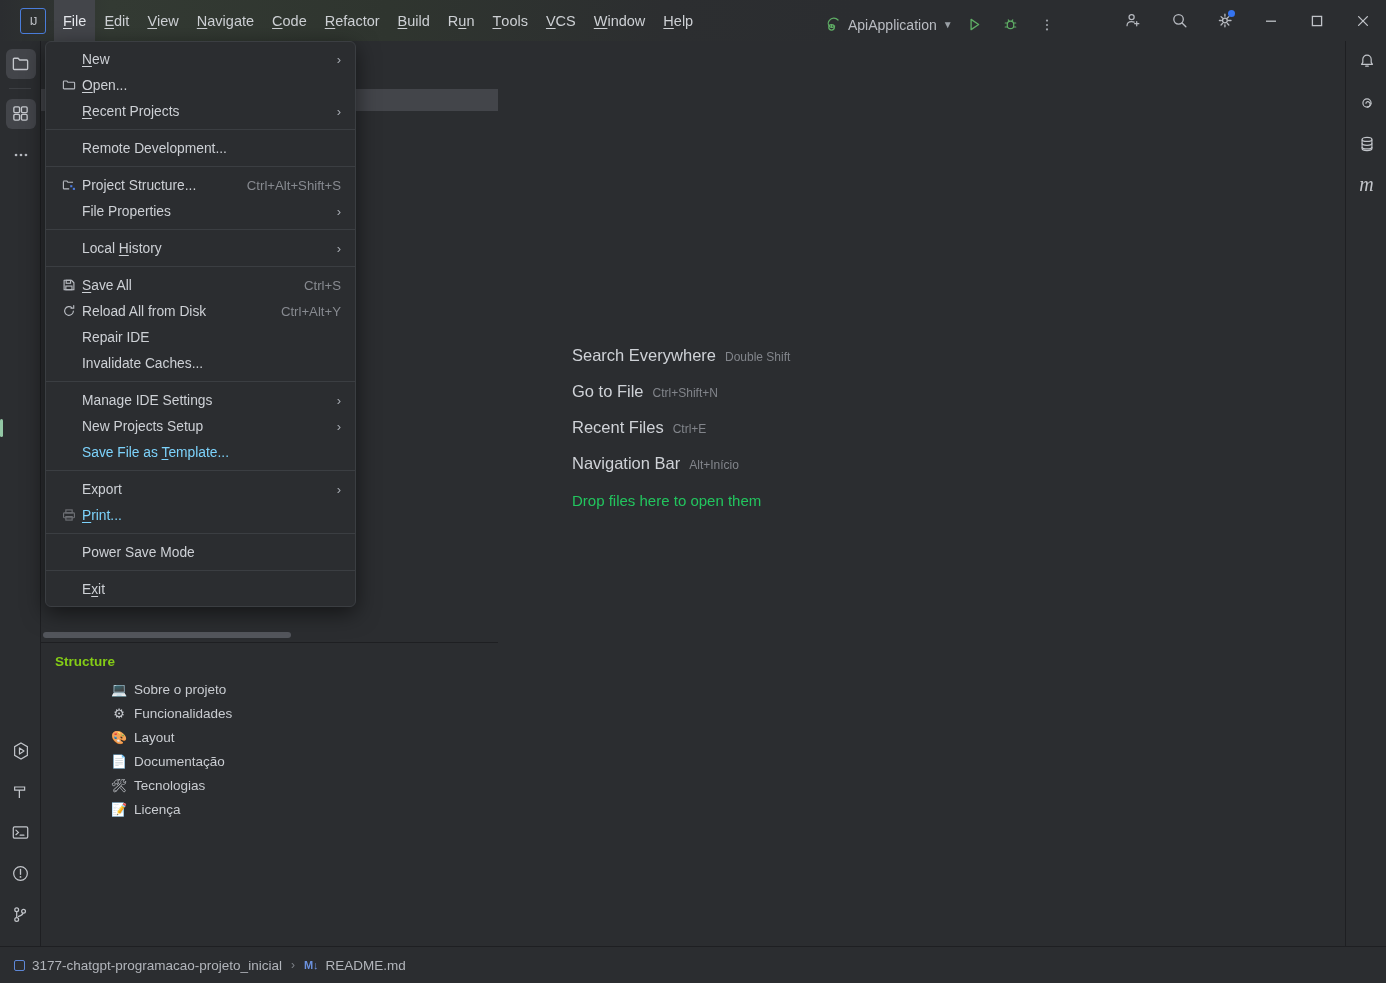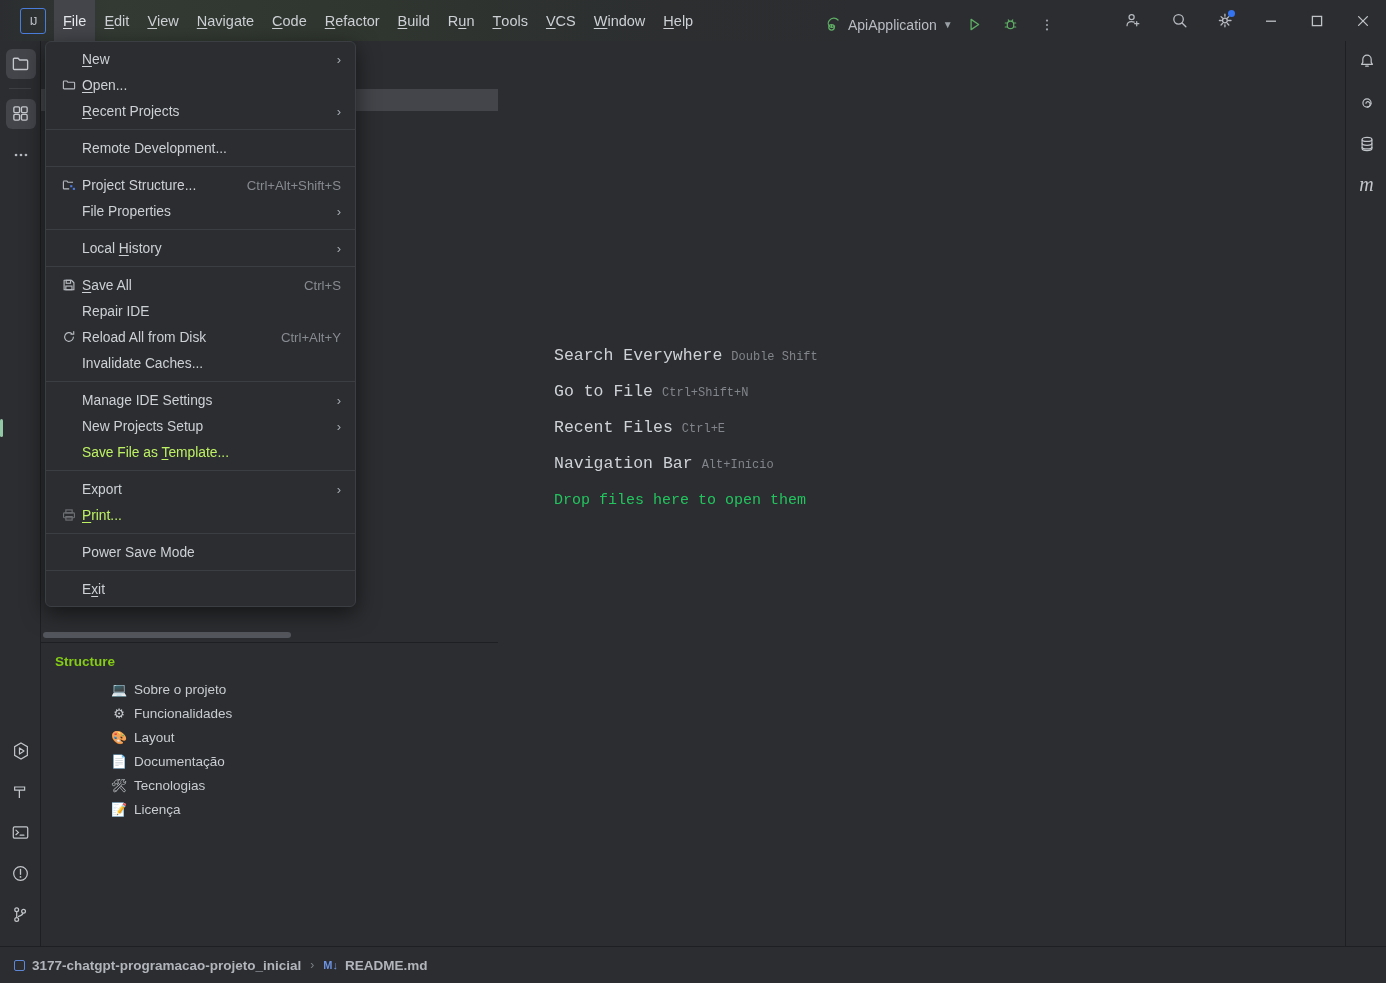--- a/index.html
+++ b/index.html
@@ -99,53 +99,53 @@
     display: flex; align-items: center; height: 24px; font-size: 13.5px;
     color: #c9ccd1; padding-left: 70px; gap: 7px;
   }
   .struct-ic { width: 16px; display: inline-flex; justify-content: center; align-items: center; font-size: 13px; }
 
   
   .editor {
     position: absolute; left: 498px; top: 41px; width: 847px; height: 905px;
     background: #2b2d30;
   }
-  .welcome { position: absolute; left: 56px; top: 305px; font-family: Liberation Mono, monospace; }
+  .welcome { position: absolute; left: 74px; top: 305px; }
   .wrow { display: flex; align-items: baseline; height: 36px; gap: 9px; }
   .wrow .act { font-size: 16.5px; color: #cfd2d7; }
   .wrow .key { font-size: 12px; color: #82858b; }
   .wrow .plain { font-size: 15px; color: #22c55e; }
 
   
   .statusbar {
     position: absolute; left: 0; bottom: 0; width: 1386px; height: 37px;
     background: #2b2d30; border-top: 1px solid #1e1f22;
     display: flex; align-items: center; padding-left: 14px; gap: 7px;
   }
-  .crumb { font-size: 13.5px; color: #b2b5bb; display: flex; align-items: center; gap: 6px; font-weight: bold; }
+  .crumb { font-size: 13.5px; color: #b2b5bb; display: flex; align-items: center; gap: 6px; }
   .crumb-sep { color: #7d8187; font-size: 12px; padding: 0 2px; }
   .md-ic { font-size: 11px; font-weight: bold; color: #6c92e0; }
   .modbox { width: 11px; height: 11px; border: 1.6px solid #5e87d6; border-radius: 2px; }
 
   
   .dropdown {
     position: absolute; left: 45px; top: 41px; width: 311px;
     background: #2b2d30; border: 1px solid #3b3e42; border-radius: 6px;
     box-shadow: 0 6px 22px rgba(0,0,0,.55);
     padding: 4px 0; z-index: 50;
   }
   .mrow {
     position: relative; display: flex; align-items: center; height: 26px;
     padding-left: 16px; padding-right: 14px; font-size: 13.8px; color: #cdd0d5;
   }
   .mrow .micon { width: 20px; display: inline-flex; align-items: center; justify-content: flex-start; }
   .mrow .mlabel { flex: 0 0 auto; white-space: nowrap; }
   .mrow .mshort { margin-left: auto; font-size: 13.2px; color: #878a90; }
   .mrow .msub { margin-left: auto; font-size: 13px; color: #a7abb2; }
-  .mrow.disabled .mlabel, .mrow.disabled .micon { color: #bef264; }
+  .mrow.disabled .mlabel, .mrow.disabled .micon { color: #7dd3fc; }
   .mrow .u { text-decoration: underline; text-underline-offset: 2px; }
   .msep { height: 1px; background: #3b3e42; margin: 5px 0; }
   svg { display: block; }
 </style>
 </head>
 <body>
 
 <div id="app">
 
   <div class="project-panel">
@@ -489,32 +489,32 @@
           <svg width="14" height="14" viewBox="0 0 16 16">
             <path d="M2.4 2.6h8.4l2.8 2.8v8H2.4z" stroke="#b8bbc1" stroke-width="1.3" fill="none" stroke-linejoin="round"></path>
             <rect x="4.8" y="2.6" width="5" height="3.4" stroke="#b8bbc1" stroke-width="1.3" fill="none"></rect>
             <rect x="4.4" y="9.2" width="7" height="4.2" stroke="#b8bbc1" stroke-width="1.3" fill="none"></rect>
           </svg>
         </span>
         <span class="mlabel"><span class="u">S</span>ave All</span>
         <span class="mshort">Ctrl+S</span>
       </div>
       <div class="mrow">
-        <span class="micon"></span>
-        <span class="mlabel">Repair IDE</span>
-      </div>
-      <div class="mrow">
         <span class="micon">
           <svg width="14" height="14" viewBox="0 0 16 16">
             <path d="M13 8a5 5 0 11-1.7-3.8" stroke="#b8bbc1" stroke-width="1.3" fill="none" stroke-linecap="round"></path>
             <path d="M13.4 1.8v3.1h-3.1" stroke="#b8bbc1" stroke-width="1.3" fill="none" stroke-linecap="round"></path>
           </svg>
         </span>
         <span class="mlabel">Reload All from Disk</span>
         <span class="mshort">Ctrl+Alt+Y</span>
+      </div>
+      <div class="mrow">
+        <span class="micon"></span>
+        <span class="mlabel">Repair IDE</span>
       </div>
       <div class="mrow">
         <span class="micon"></span>
         <span class="mlabel">Invalidate Caches...</span>
       </div>
       <div class="msep"></div>
       <div class="mrow">
         <span class="micon"></span>
         <span class="mlabel">Manage IDE Settings</span>
         <span class="msub">›</span>

